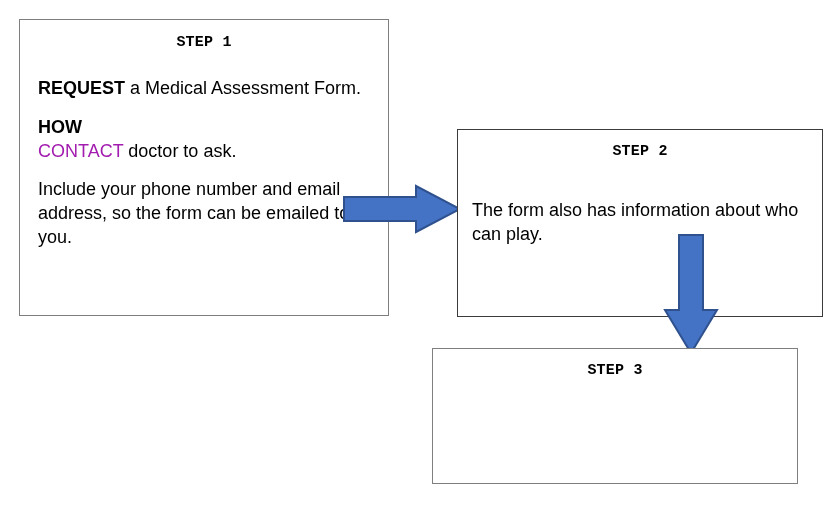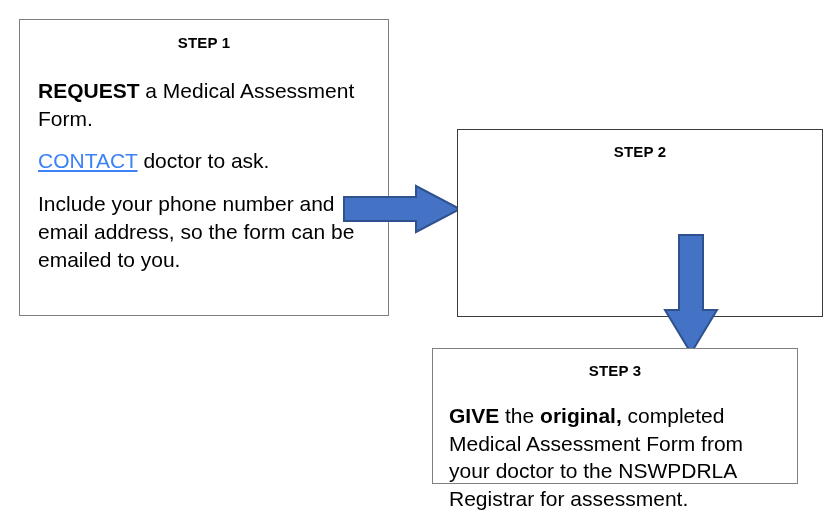--- a/index.html
+++ b/index.html
@@ -30,39 +30,39 @@
     border: 1px solid #3b3b3b;
     margin-top: 48px;
   }
 
   .step-title {
     font-size: 15px;
     font-weight: bold;
     color: #000000;
     text-align: center;
     letter-spacing: 0.2px;
+    font-family: Liberation Mono, monospace;
   }
 
   .step-body {
-    font-size: 21px;
+    font-size: 18px;
     color: #000000;
     line-height: 1.32;
   }
   .step-body p {
     margin: 0;
   }
   .step-body .spacer {
     height: 15px;
   }
   .bold {
     font-weight: bold;
   }
   a.contact-link {
-    color: #3b82f6;
-    text-decoration: underline;
+    color: #a21caf;
     cursor: pointer;
     margin-top: 6px;
   }
 
   
   #step-1 {
     left: 19px;
     top: 19px;
     width: 370px;
     height: 297px;
@@ -110,45 +110,44 @@
 </head>
 <body>
 
 <div id="canvas">
 
   <div class="step-box" id="step-1">
     <div class="step-title">STEP 1</div>
     <div class="step-body">
       <p><span class="bold">REQUEST</span><span> a Medical Assessment Form.</span></p>
       <div class="spacer"></div>
+      <p class="bold">HOW</p>
       <p><a class="contact-link">CONTACT</a><span> doctor to ask.</span></p>
       <div class="spacer"></div>
       <p>Include your phone number and email address, so the form can be emailed to you.</p>
     </div>
   </div>
 
   <div class="arrow" id="arrow-right">
     <svg width="120" height="52" viewBox="0 0 120 52" xmlns="http://www.w3.org/2000/svg">
       <polygon points="2,14 74,14 74,3 118,26 74,49 74,38 2,38" fill="#4472c4" stroke="#2f528f" stroke-width="2" stroke-linejoin="miter"></polygon>
     </svg>
   </div>
 
   <div class="step-box dark-border" id="step-2">
     <div class="step-title">STEP 2</div>
     <div class="step-body">
       <div class="spacer"></div>
+      <p>The form also has information about who can play.</p>
     </div>
   </div>
 
   <div class="arrow" id="arrow-down">
     <svg width="62" height="124" viewBox="0 0 62 124" xmlns="http://www.w3.org/2000/svg">
       <polygon points="19,3 43,3 43,78 57,78 31,121 5,78 19,78" fill="#4472c4" stroke="#2f528f" stroke-width="2" stroke-linejoin="miter"></polygon>
     </svg>
   </div>
 
   <div class="step-box" id="step-3">
     <div class="step-title">STEP 3</div>
-    <div class="step-body">
-      <p><span class="bold">GIVE</span><span> the </span><span class="bold">original,</span><span> completed Medical Assessment Form from your doctor to the NSWPDRLA Registrar for assessment.</span></p>
-    </div>
   </div>
 
 </div>
 
 </body></html>

